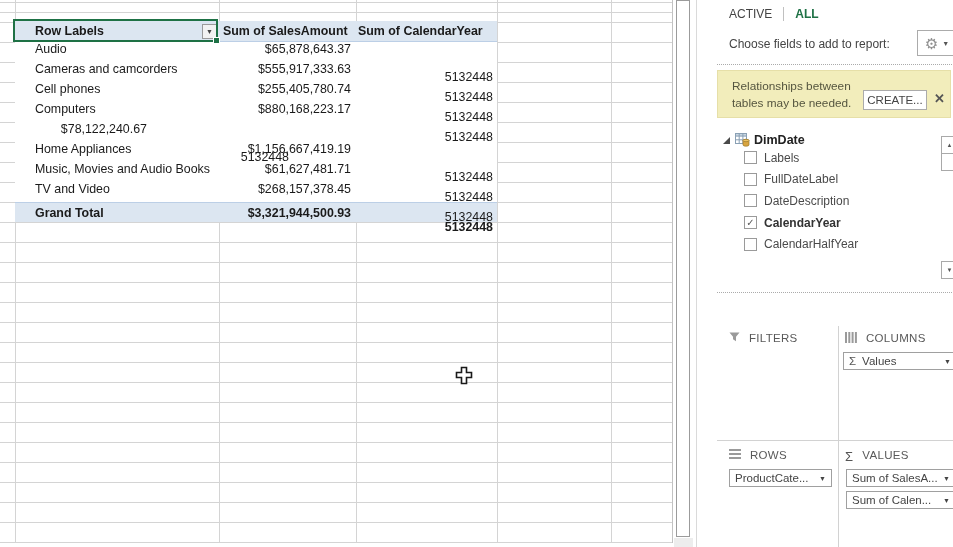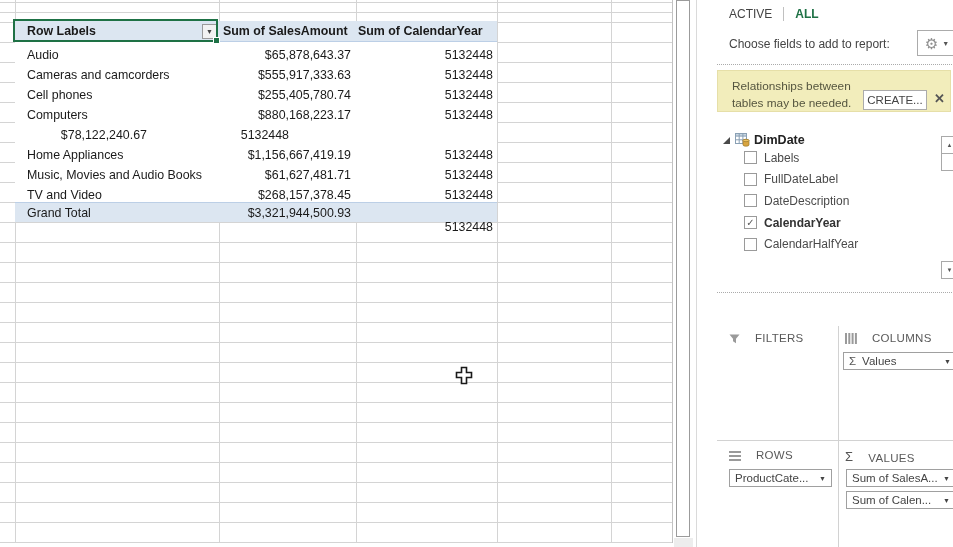--- a/index.html
+++ b/index.html
@@ -10,23 +10,23 @@
   .sheet{position:absolute;left:0;top:0;width:673px;height:547px;background:#fff;}
   .hgrid{position:absolute;left:0;top:3px;width:673px;height:540px;
     background:repeating-linear-gradient(to bottom,transparent 0px,transparent 19px,#d4d4d4 19px,#d4d4d4 20px);}
   .hline{position:absolute;left:0;width:673px;height:1px;background:#d4d4d4;}
   .vline{position:absolute;top:0;width:1px;height:543px;background:#d4d4d4;}
   .sheet-edge{position:absolute;top:0;width:1px;height:543px;background:#c2c2c2;}
 
   
   .pivot{position:absolute;left:15px;top:21px;width:482px;font-size:12.4px;color:#1a1a1a;}
   .phead{display:flex;height:21px;align-items:center;background:#dce6f1;font-weight:bold;border-bottom:1px solid #bccfe6;box-sizing:border-box;position:relative;}
-  .prow{display:flex;height:20px;align-items:flex-end;background:#fff;}
-  .ptotal{display:flex;height:20px;align-items:center;background:#dce6f1;font-weight:normal;border-top:1px solid #bccfe6;box-sizing:border-box;}
-  .c-label{width:204px;padding-left:12px;box-sizing:border-box;white-space:nowrap;overflow:hidden;}
+  .prow{display:flex;height:20px;align-items:flex-start;background:#fff;}
+  .ptotal{display:flex;height:20px;align-items:center;background:#dce6f1;font-weight:bold;border-top:1px solid #bccfe6;box-sizing:border-box;}
+  .c-label{width:204px;padding-left:20px;box-sizing:border-box;white-space:nowrap;overflow:hidden;}
   .c-sales{width:137px;text-align:right;padding-right:5px;box-sizing:border-box;white-space:nowrap;}
   .c-year{width:141px;text-align:right;padding-right:4px;box-sizing:border-box;white-space:nowrap;margin-top:28px;}
   .h-sales{width:137px;padding-left:4px;box-sizing:border-box;white-space:nowrap;}
   .h-year{width:141px;padding-left:2px;box-sizing:border-box;white-space:nowrap;}
   .sel-border{position:absolute;left:-2px;top:-2px;width:201px;height:19px;border:2px solid #1e7145;z-index:3;pointer-events:none;}
   .sel-handle{position:absolute;right:-4px;bottom:-4px;width:5px;height:5px;background:#1e7145;border:1px solid #fff;}
   .filter-btn{position:absolute;left:187px;top:3px;width:15px;height:15px;background:#f2f2f2;border:1px solid #9a9a9a;box-sizing:border-box;
     display:flex;align-items:center;justify-content:center;font-size:7px;color:#444;z-index:2;}
 
   
@@ -44,21 +44,21 @@
   .tab-all{color:#1e7145;font-weight:bold;}
   .tab-div{width:1px;height:14px;background:#c0c0c0;margin:0 11px;}
   .choose{position:absolute;left:13px;top:37px;color:#444;}
   .gear-btn{position:absolute;left:201px;top:30px;width:40px;height:26px;border:1px solid #ababab;box-sizing:border-box;
     display:flex;align-items:center;justify-content:center;gap:4px;background:#fff;}
   .gear-glyph{font-size:15px;color:#8f8f8f;line-height:1;}
   .dd-arrow{font-size:7px;color:#555;}
 
   .dotted{position:absolute;left:1px;width:243px;border-top:1px dotted #ababab;height:0;}
 
-  .notice{position:absolute;left:1px;top:70px;width:234px;height:42px;background:#f2edbb;border:1px solid #e6dfa8;box-sizing:border-box;}
+  .notice{position:absolute;left:1px;top:70px;width:234px;height:48px;background:#f2edbb;border:1px solid #e6dfa8;box-sizing:border-box;}
   .notice-text{position:absolute;left:14px;top:7px;width:125px;font-size:11.8px;line-height:16.5px;color:#55553f;}
   .create-btn{position:absolute;left:145px;top:19px;width:64px;height:20px;background:#fff;border:1px solid #ababab;box-sizing:border-box;
     font-size:11.5px;color:#444;display:flex;align-items:center;justify-content:center;}
   .notice-close{position:absolute;left:216px;top:21px;font-size:13px;color:#555;font-weight:bold;line-height:1;}
 
   .dim-header{position:absolute;left:6px;top:133px;display:flex;align-items:center;gap:4px;}
   .dim-label{font-weight:bold;color:#222;font-size:12.5px;}
   .field-list{position:absolute;left:13px;top:147px;width:205px;}
   .field-item{display:flex;align-items:center;height:21.6px;padding-left:15px;}
   .cb{width:13px;height:13px;border:1px solid #9a9a9a;background:#fff;box-sizing:border-box;margin-right:7px;
@@ -66,21 +66,21 @@
   .field-label{color:#4a4a4a;white-space:nowrap;}
   .field-item.checked .field-label{font-weight:bold;color:#333;}
 
   .list-scroll{position:absolute;left:225px;width:17px;box-sizing:border-box;border:1px solid #a9a9a9;background:#fff;
     height:18px;display:flex;align-items:center;justify-content:center;font-size:6px;color:#555;}
 
   .drag-label{position:absolute;left:13px;top:300px;color:#444;}
 
   .area-vdiv{position:absolute;left:122px;top:326px;width:1px;height:221px;background:#d2d2d2;}
   .area-hdiv{position:absolute;left:1px;top:440px;width:243px;height:1px;background:#d2d2d2;}
-  .area-head{position:absolute;display:flex;align-items:flex-end;gap:15px;font-size:11.5px;color:#595959;letter-spacing:0.3px;}
+  .area-head{position:absolute;display:flex;align-items:flex-start;gap:9px;font-size:11.5px;color:#595959;letter-spacing:0.3px;}
   .area-drop{position:absolute;}
   .pill{width:100%;height:18px;border:1px solid #a0a0a0;background:#fff;box-sizing:border-box;margin-bottom:4px;
     display:flex;align-items:center;padding:0 5px;font-size:11.5px;color:#444;}
   .pill-label{flex:1;white-space:nowrap;overflow:hidden;}
   .pill-sigma{margin-right:6px;color:#555;}
   .pill-arrow{font-size:7px;color:#444;margin-left:3px;}
   .sigma-glyph{font-size:13px;color:#555;}
 </style>
 </head>
 <body>

